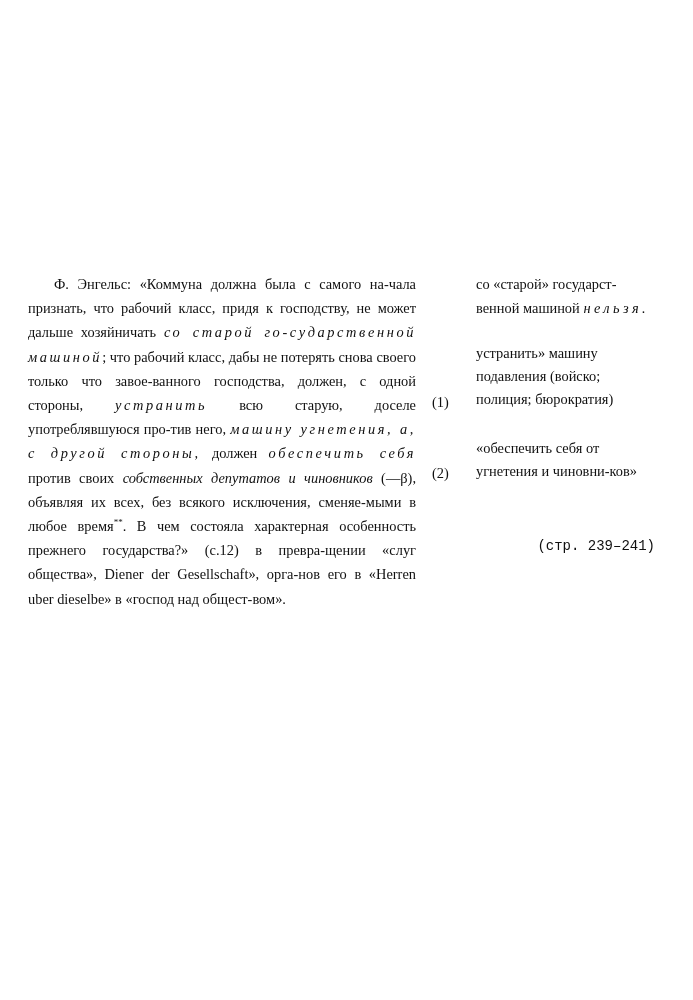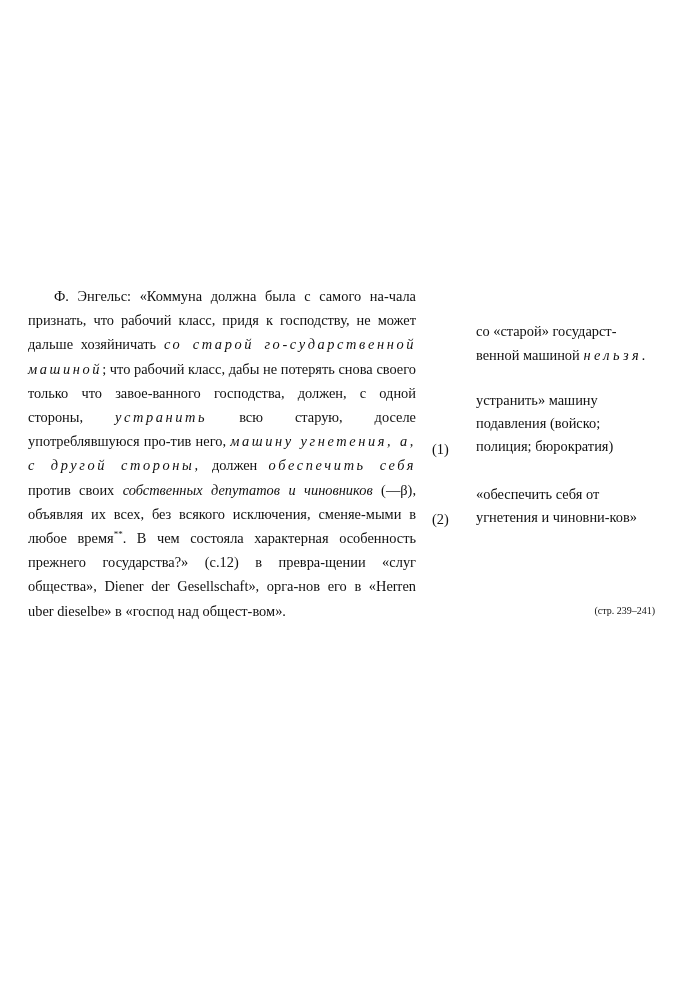--- a/index.html
+++ b/index.html
@@ -17,25 +17,25 @@
   }
   .page {
     position: absolute;
     left: 0; top: 0;
     width: 693px;
     height: 1000px;
   }
   .content {
     position: absolute;
     left: 28px;
-    top: 284px;
+    top: 272px;
     width: 645px;
     display: flex;
     flex-direction: row;
-    align-items: flex-end;
+    align-items: flex-start;
   }
   .col-left {
     width: 404px;
     flex: 0 0 404px;
     padding-right: 16px;
     box-sizing: border-box;
   }
   .col-right {
     width: 225px;
     flex: 0 0 225px;
@@ -91,25 +91,26 @@
   }
   .num.second {
     padding-top: 24px;
   }
   .note-text {
     flex: 1 1 auto;
     font-size: 14.4px;
     line-height: 23px;
   }
   .page-ref {
-    margin-top: 67px;
+    margin-top: 49px;
     text-align: right;
-    font-size: 10px;
+    font-size: 14px;
     line-height: 24.2px;
     padding-right: 2px;
+    font-family: Liberation Mono, monospace;
   }
 </style>
 </head>
 <body>
 
 <div class="page">
   <div class="content">
 
     <div class="col-left">
       <p class="main-par"><span>Ф. Энгельс: «Коммуна должна была с самого на-чала признать, что рабочий класс, придя к господству, не может дальше хозяйничать </span><span class="sp">со старой го-сударственной машиной</span><span>; что рабочий класс, дабы не потерять снова своего только что завое-ванного господства, должен, с одной стороны, </span><span class="sp">устранить</span><span> всю старую, доселе употреблявшуюся про-тив него, </span><span class="sp">машину угнетения, а, с другой стороны,</span><span> должен </span><span class="sp">обеспечить себя</span><span> против своих </span><span class="it">собственных депутатов и чиновников</span><span> (—β), объявляя их всех, без всякого исключения, сменяе-мыми в любое время</span><span class="sup">**</span><span>. В чем состояла характерная особенность прежнего государства?» (с.12) в превра-щении «слуг общества», Diener der Gesellschaft», орга-нов его в «Herren uber dieselbe» в «господ над общест-вом».</span></p>

